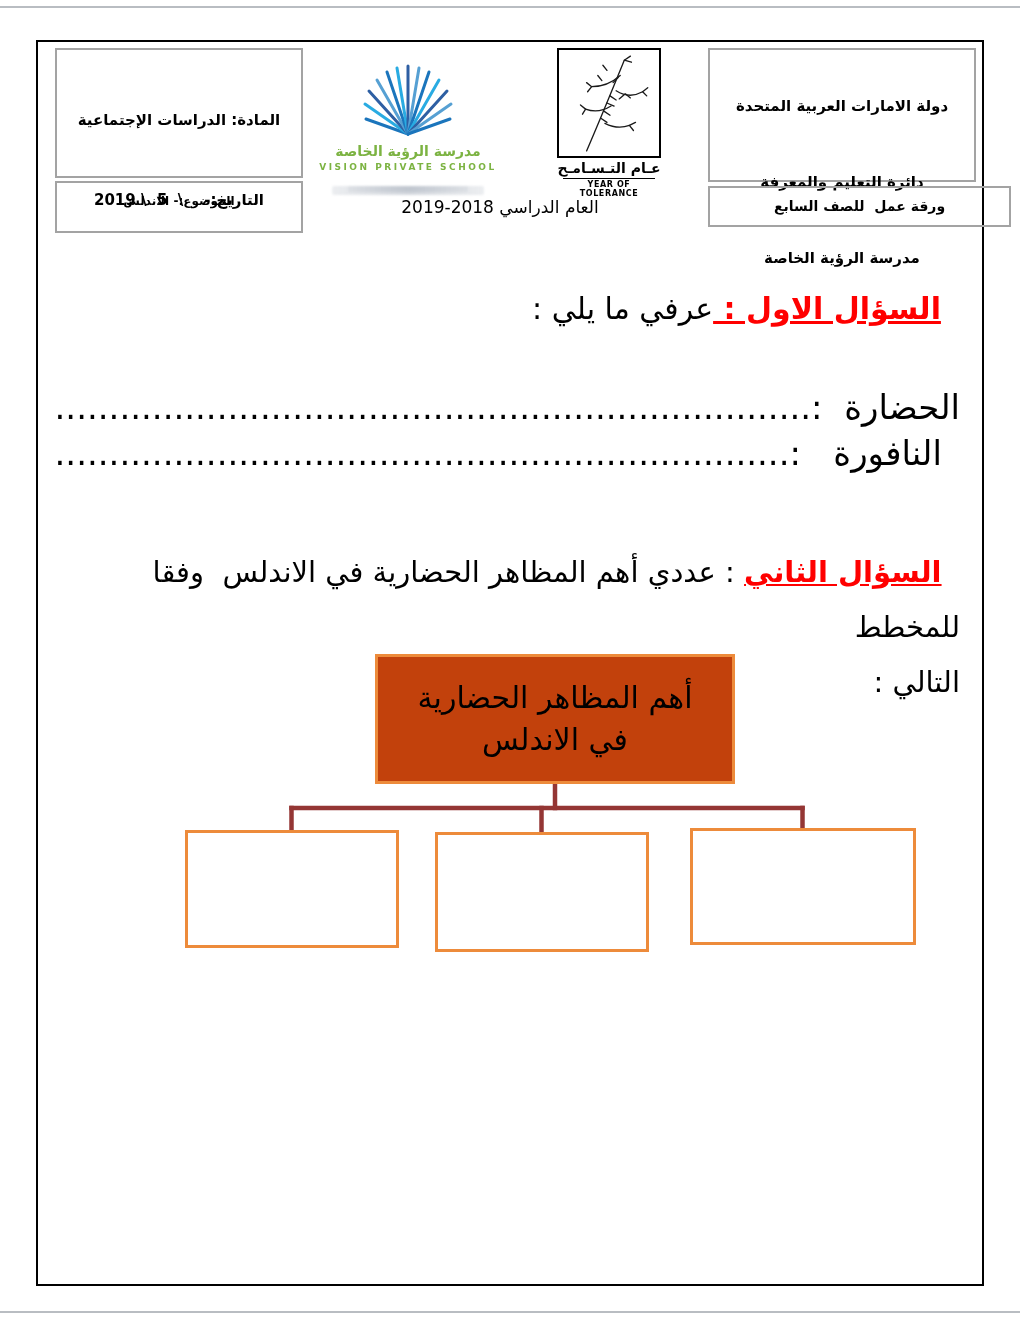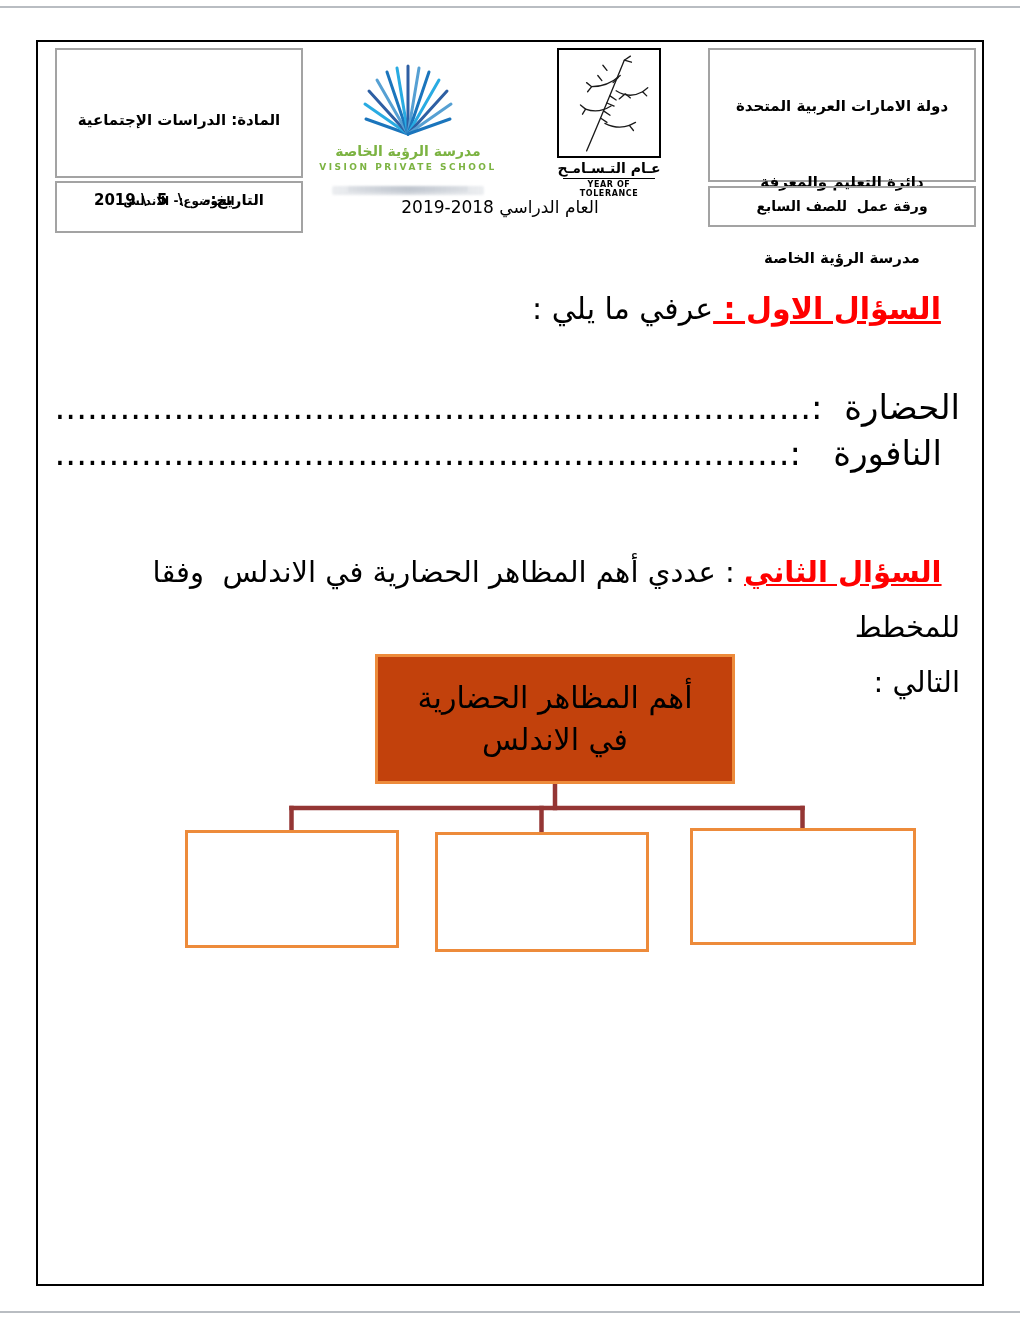--- a/index.html
+++ b/index.html
@@ -26,21 +26,21 @@
     border: 2px solid #a3a3a3;
     direction: rtl;
     text-align: center;
     font-weight: bold;
     white-space: pre-wrap;
   }
   .hline { white-space: pre-wrap; }
 
   .ministry-box { left: 708px; top: 48px; width: 268px; height: 134px; font-size: 15px; }
   .ministry-box .hline { line-height: 40px; }
-  .grade-box { left: 708px; top: 186px; width: 268px; height: 41px; font-size: 14px; line-height: 37px; }
+  .grade-box { left: 708px; top: 186px; width: 303px; height: 41px; font-size: 14px; line-height: 37px; }
 
   .subject-box { left: 55px; top: 48px; width: 248px; height: 130px; font-size: 15px; padding-top: 12px; }
   .subject-box .hline { line-height: 44px; }
   .topic-box { left: 55px; top: 181px; width: 248px; height: 52px; font-size: 12px; line-height: 37px; }
 
   .school-logo { position: absolute; left: 318px; top: 52px; width: 180px; text-align: center; }
   .logo-ar { color: #7cb342; font-size: 14px; font-weight: bold; margin-top: 2px; }
   .logo-en { color: #7cb342; font-size: 9px; letter-spacing: 2.5px; margin-top: 3px; font-weight: bold; }
   .logo-smudge {
     margin: 14px auto 0; width: 152px; height: 9px; border-radius: 2px;

